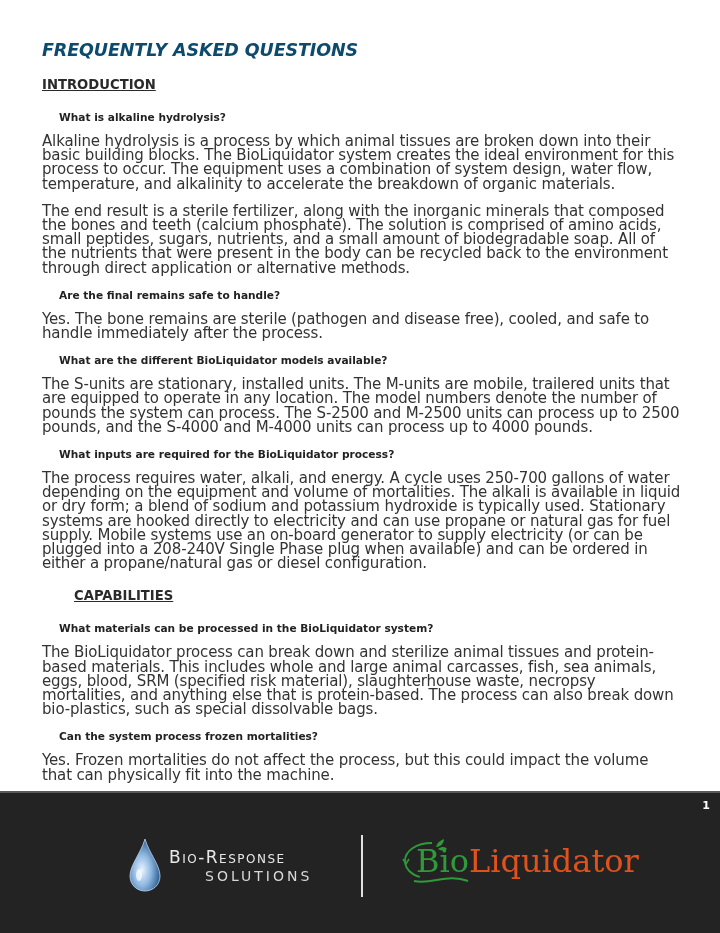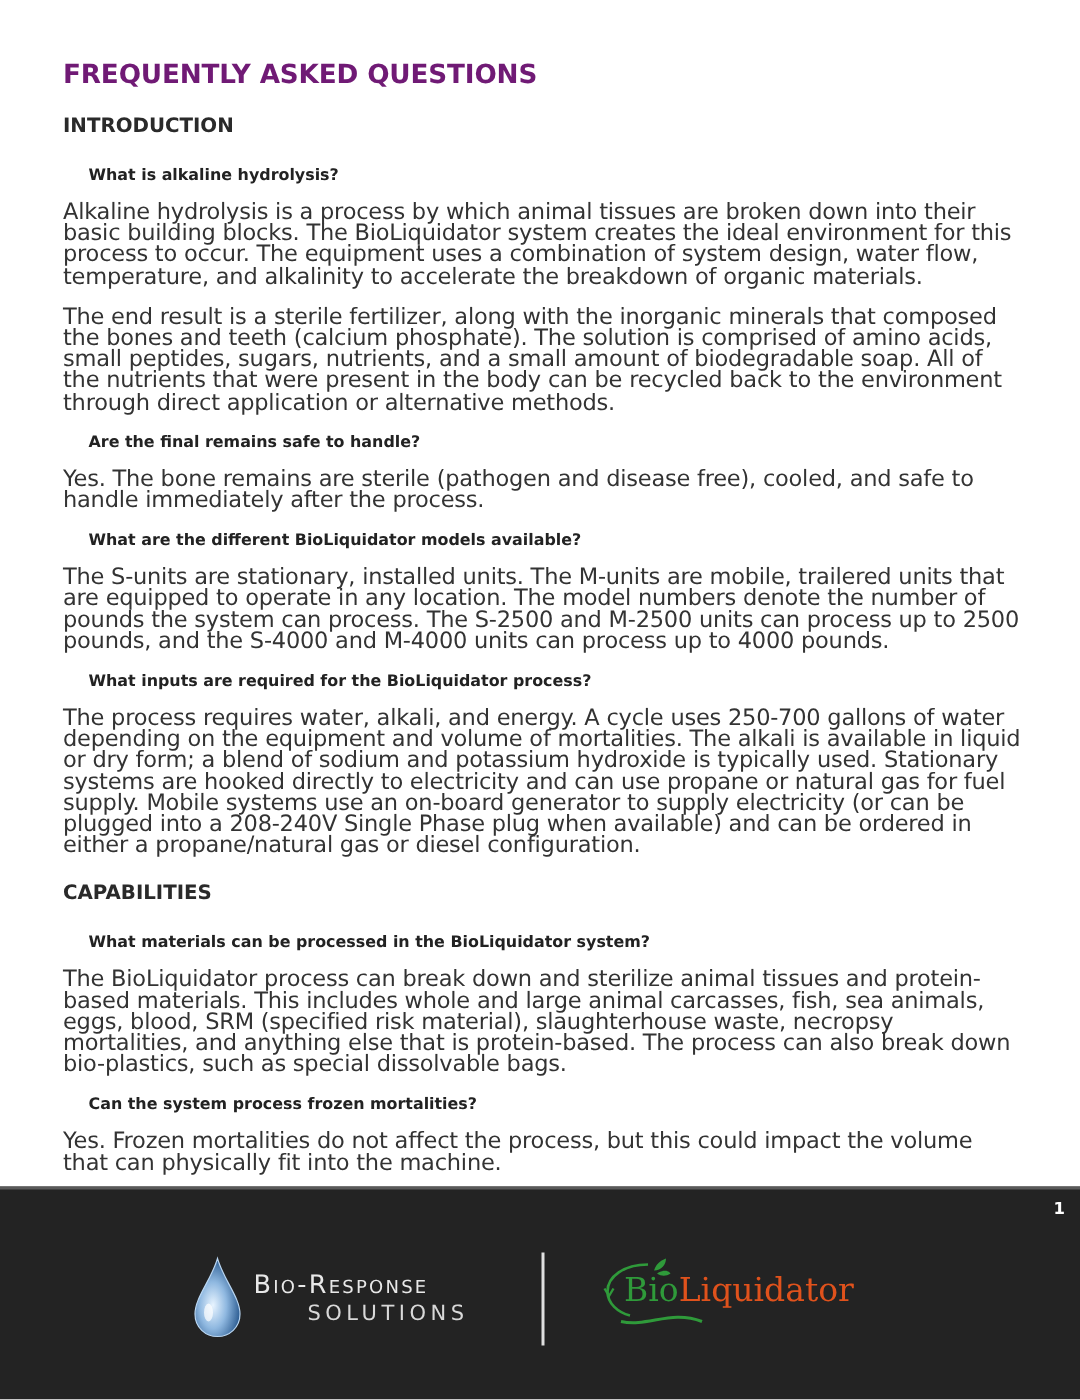--- a/index.html
+++ b/index.html
@@ -15,33 +15,35 @@
     .page {
       position: absolute;
       left: 42px;
       top: 38px;
       width: 640px;
     }
     .doc-title {
       font-family: "DejaVu Sans", sans-serif;
       font-weight: bold;
       font-size: 17.5px;
-      color: #701a75;
+      color: #0c4a6e;
       margin: 0 0 14px 0;
       letter-spacing: -0.1px;
       line-height: 24px;
+      font-style: italic;
     }
     .section-title {
       font-weight: bold;
       font-size: 13.2px;
       color: #2a2a2a;
       margin: 0 0 16px 0;
       line-height: 18px;
-    }
-    .section-title.cap { margin-top: 17px; margin-bottom: 16px; }
+      text-decoration: underline;
+    }
+    .section-title.cap { margin-top: 17px; margin-bottom: 16px; margin-left: 32px; }
     .question {
       font-weight: bold;
       font-size: 10.6px;
       color: #222222;
       margin: 0 0 10px 17px;
       line-height: 14px;
     }
     .answer {
       font-size: 15px;
       line-height: 14.2px;
@@ -125,21 +127,21 @@
       left: 0;
       top: 0;
       width: 70px;
       height: 50px;
     }
     .bl-text {
       position: absolute;
       left: 14px;
       top: 8px;
       font-family: "DejaVu Serif", "Liberation Serif", serif;
-      font-size: 22px;
+      font-size: 32px;
       line-height: 32px;
       white-space: nowrap;
     }
     .bl-bio { color: #2f9a3a; }
     .bl-liq { color: #e0521c; }
   </style>
 </head>
 <body>
 
 <div class="page">

